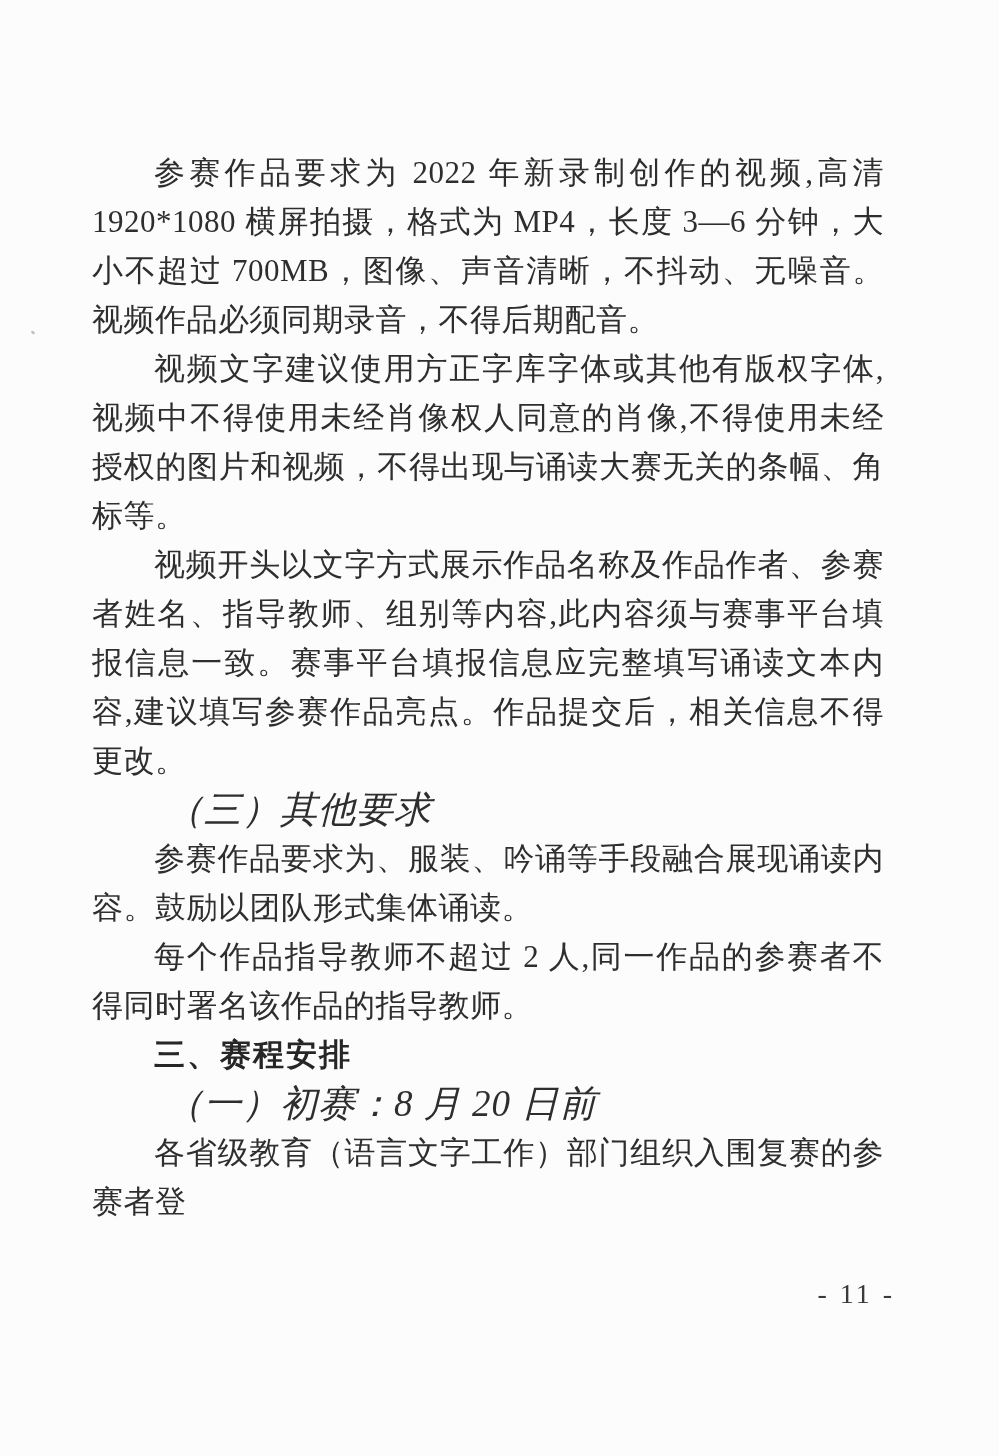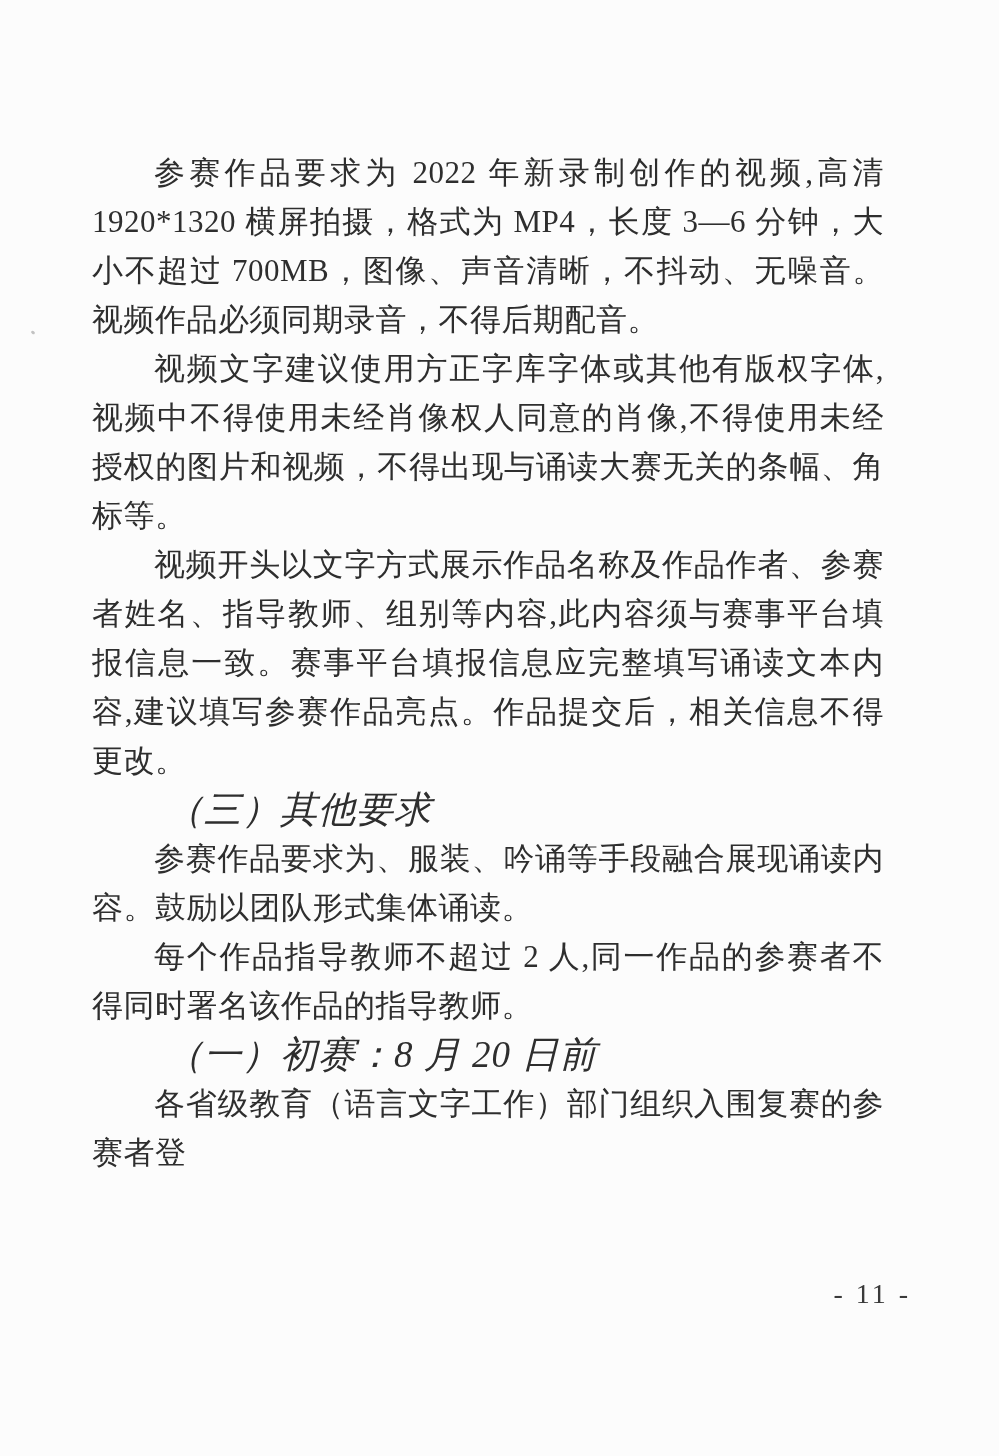--- a/index.html
+++ b/index.html
@@ -46,21 +46,21 @@
     line-height: 49px;
     text-indent: 2em;
     font-weight: 700;
     letter-spacing: 2px;
     font-family: "Liberation Sans", "DejaVu Sans", sans-serif;
     color: #262626;
   }
   .page-number {
     position: absolute;
     top: 1278px;
-    right: 88px;
+    right: 104px;
     font-size: 28px;
     letter-spacing: 3px;
     color: #3a3a3a;
     font-family: "Liberation Serif", "DejaVu Serif", serif;
   }
   .speckle {
     position: absolute;
     left: 31px;
     top: 331px;
     width: 4px;
@@ -68,24 +68,25 @@
     border-radius: 50%;
     background: #c2c2c2;
     transform: rotate(35deg);
   }
 </style>
 </head>
 <body>
 
 <div class="page">
   <div class="content">
-    <p class="para">参赛作品要求为 2022 年新录制创作的视频,高清 1920*1320 横屏拍摄，格式为 MP4，长度 3—6 分钟，大小不超过 700MB，图像、声音清晰，不抖动、无噪音。视频作品必须同期录音，不得后期配音。</p>
+    <p class="para">参赛作品要求为 2022 年新录制创作的视频,高清 1920*1080 横屏拍摄，格式为 MP4，长度 3—6 分钟，大小不超过 700MB，图像、声音清晰，不抖动、无噪音。视频作品必须同期录音，不得后期配音。</p>
     <p class="para">视频文字建议使用方正字库字体或其他有版权字体,视频中不得使用未经肖像权人同意的肖像,不得使用未经授权的图片和视频，不得出现与诵读大赛无关的条幅、角标等。</p>
     <p class="para">视频开头以文字方式展示作品名称及作品作者、参赛者姓名、指导教师、组别等内容,此内容须与赛事平台填报信息一致。赛事平台填报信息应完整填写诵读文本内容,建议填写参赛作品亮点。作品提交后，相关信息不得更改。</p>
     <p class="heading-kai">（三）其他要求</p>
     <p class="para">参赛作品要求为、服装、吟诵等手段融合展现诵读内容。鼓励以团队形式集体诵读。</p>
     <p class="para">每个作品指导教师不超过 2 人,同一作品的参赛者不得同时署名该作品的指导教师。</p>
+    <p class="heading-bold">三、赛程安排</p>
     <p class="heading-kai">（一）初赛：8 月 20 日前</p>
     <p class="para">各省级教育（语言文字工作）部门组织入围复赛的参赛者登</p>
   </div>
   <div class="page-number">- 11 -</div>
   <div class="speckle"></div>
 </div>
 
 </body></html>

